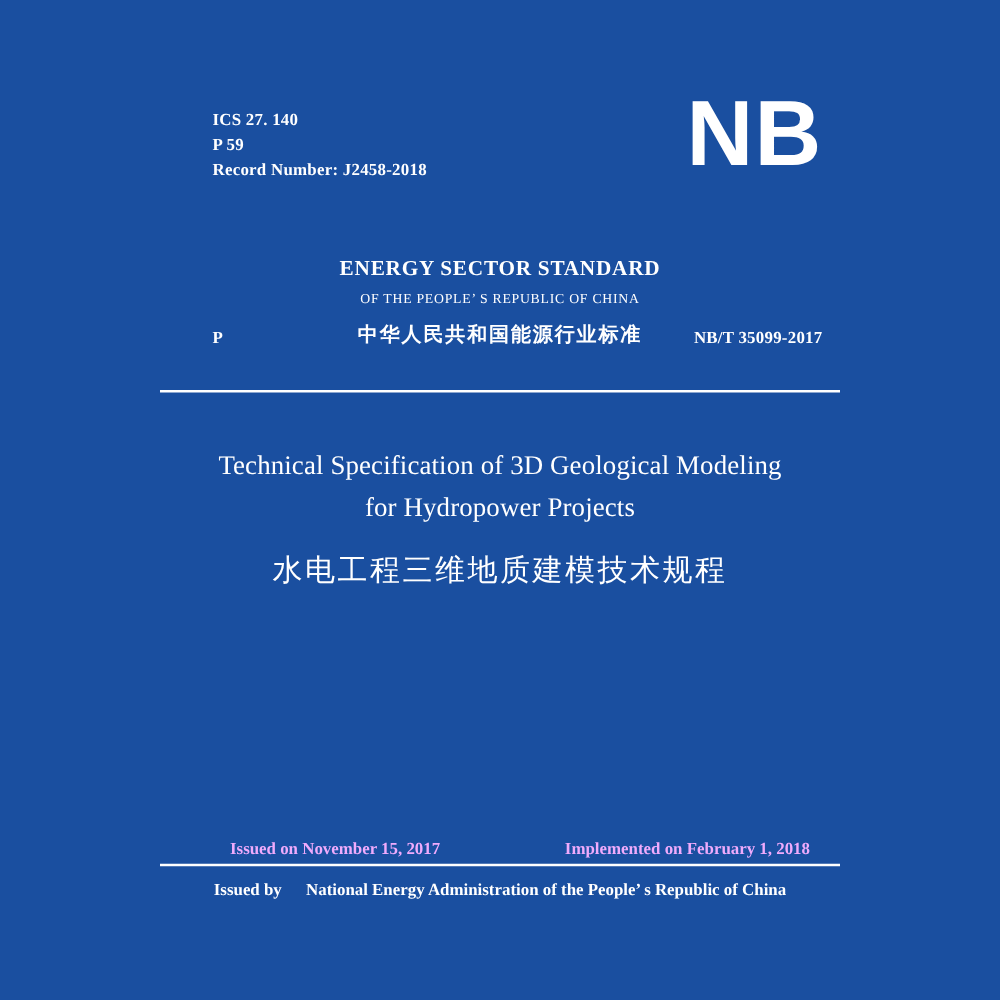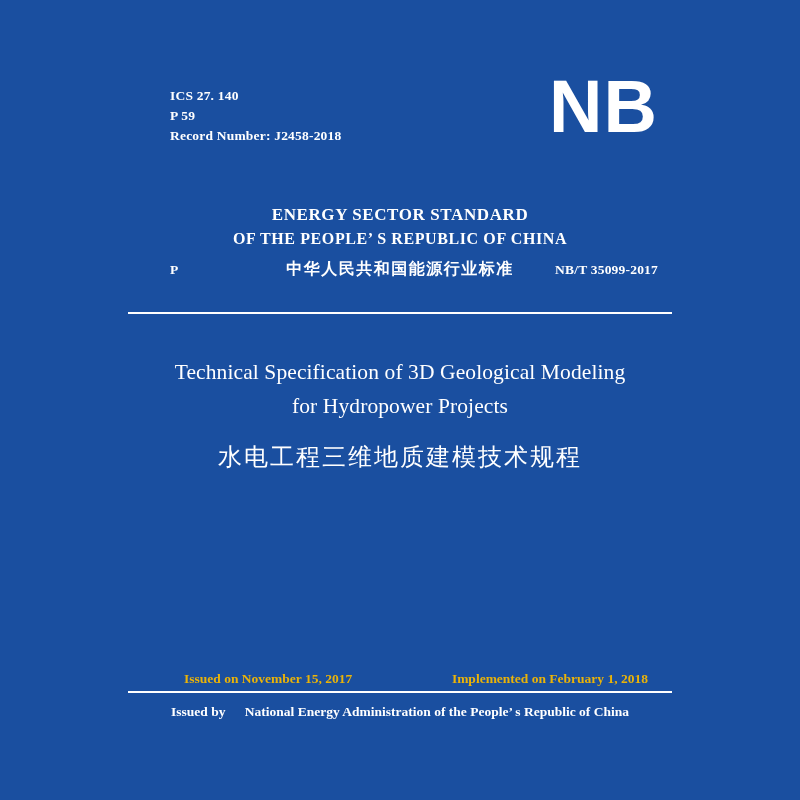--- a/index.html
+++ b/index.html
@@ -73,22 +73,22 @@
     color: #ffffff;
     margin-top: 25px;
   }
   .org-en1 {
     font-weight: bold;
     font-size: 17px;
     letter-spacing: 0.6px;
     line-height: 24px;
   }
   .org-en2 {
-    font-weight: bold;
-    font-size: 16px;
+    font-weight: normal;
+    font-size: 11px;
     letter-spacing: 0.6px;
     line-height: 24px;
   }
   .org-cn {
     font-weight: bold;
     font-size: 16px;
     letter-spacing: 1.5px;
     line-height: 28px;
     margin-top: 4px;
   }
@@ -149,21 +149,21 @@
     margin-top: 14px;
   }
 
   
   .dates {
     position: absolute;
     left: 128px;
     right: 128px;
     top: 671px;
     height: 20px;
-    color: #eab308;
+    color: #f0abfc;
     font-weight: bold;
     font-size: 13.5px;
   }
   .dates .issued {
     position: absolute;
     left: 56px;
     top: 0;
   }
   .dates .implemented {
     position: absolute;

